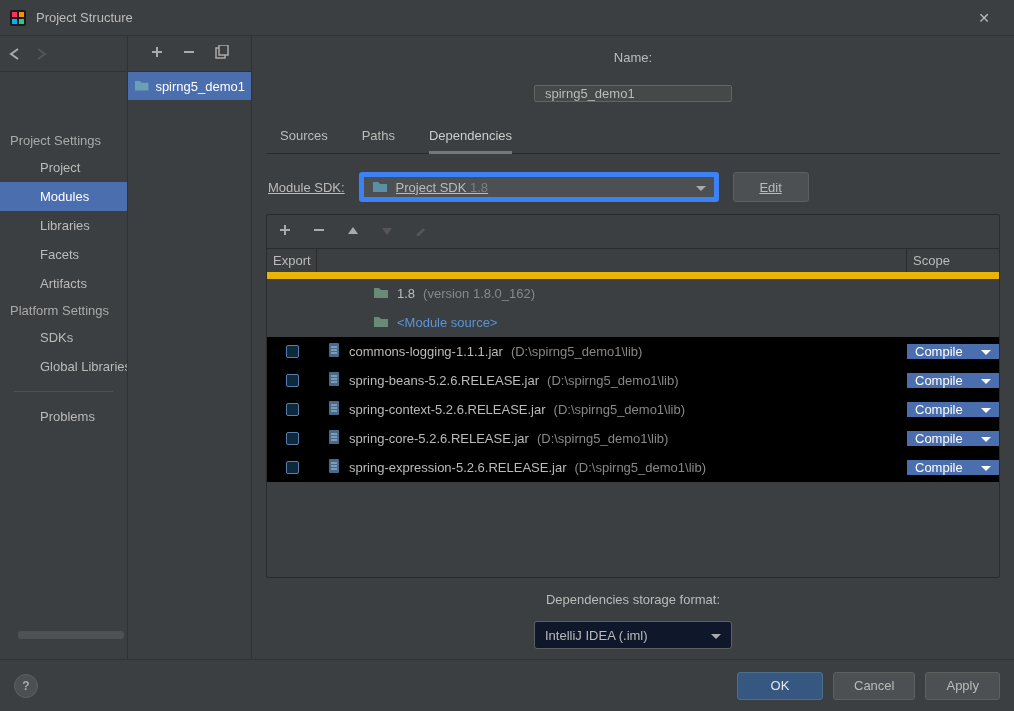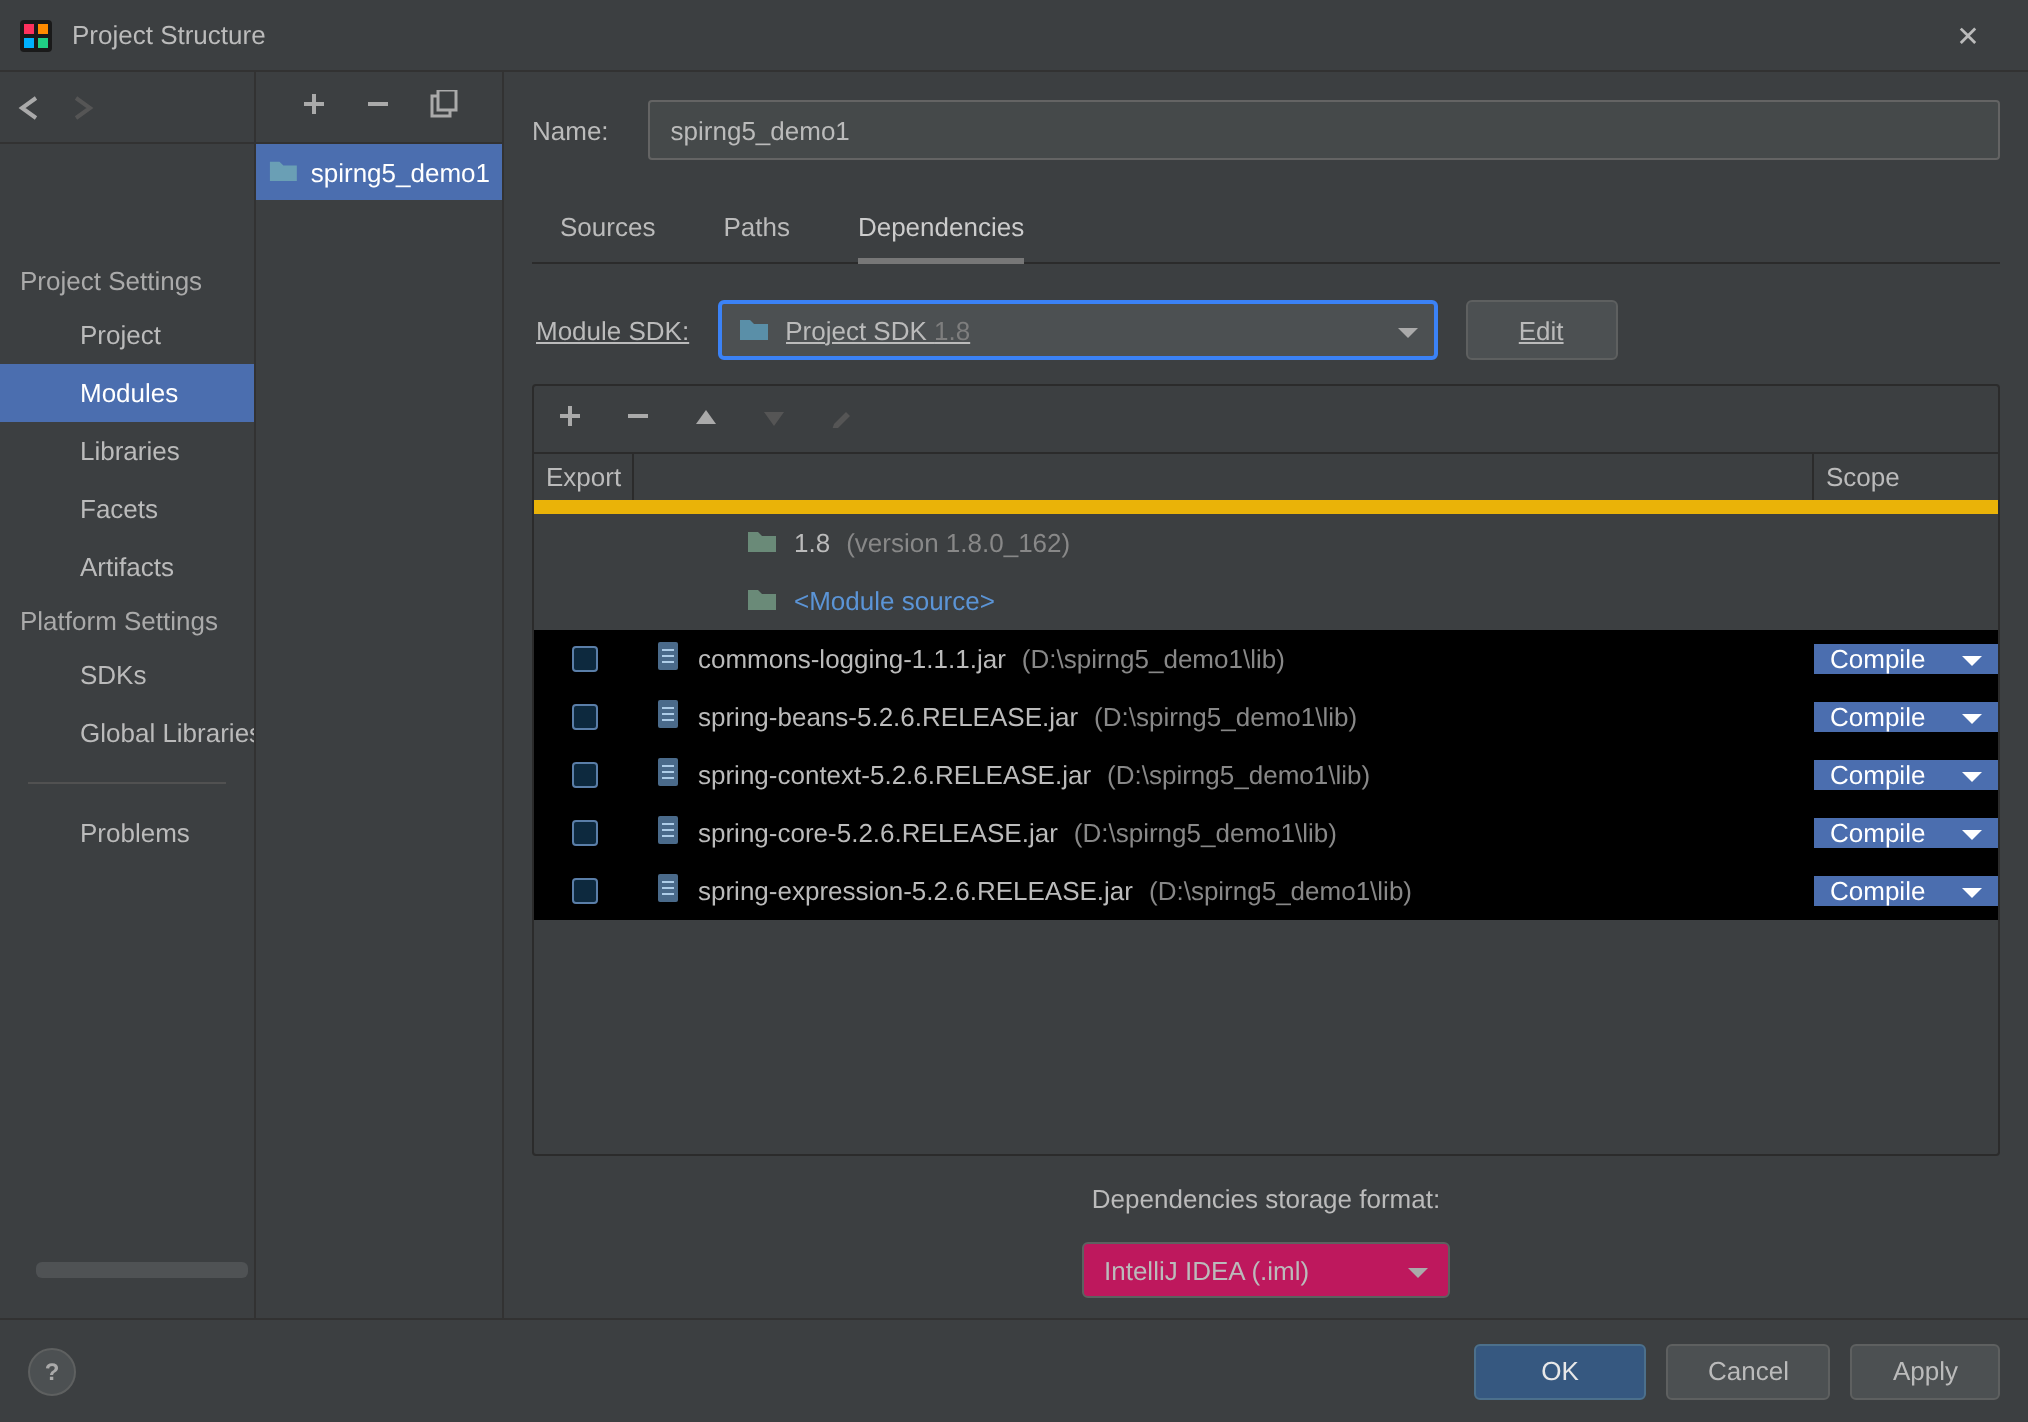--- a/index.html
+++ b/index.html
@@ -53,35 +53,35 @@
   gap: 20px;
   border-bottom: 1px solid #323232;
 }
 .modrow {
   height: 28px; display: flex; align-items: center;
   background: #4b6eaf; color: #fff;
   padding: 0 6px; gap: 6px; white-space: nowrap; overflow: hidden;
 }
 .modrow .folder { width: 16px; height: 16px; }
 .rightcol { flex: 1; display: flex; flex-direction: column; min-width: 0; padding: 14px 14px 10px 14px; }
-.namerow { display: flex; align-items: center; gap: 20px; margin-bottom: 18px; }
+.namerow { display: flex; align-items: center; gap: 20px; margin-bottom: 18px; flex-direction: column; }
 .namerow label { color: #bbb; }
 .namerow input {
   flex: 1; height: 30px; background: #45494a; border: 1px solid #646464;
   color: #bbb; padding: 0 10px; font-size: 13px; border-radius: 2px;
 }
 .tabs { display: flex; gap: 34px; padding-left: 14px; border-bottom: 1px solid #2b2b2b; }
 .tab { padding: 8px 0 10px; color: #bbb; cursor: pointer; position: relative; }
 .tab.sel { color: #ccc; }
 .tab.sel::after { content:""; position:absolute; left:0; right:0; bottom:-1px; height:3px; background:#777; }
 .sdkrow { display: flex; align-items: center; gap: 14px; margin: 18px 2px 12px 2px; text-decoration: underline; }
 .sdkrow label { color: #bbb; }
 .sdkdd {
   width: 360px; height: 30px;
-  background: #4c5052; border: 2px solid #3b82f6; border-radius: 3px;
+  background: #4c5052; border: 5px solid #3b82f6; border-radius: 3px;
   display: flex; align-items: center; padding: 0 8px; gap: 8px; cursor: pointer;
 }
 .sdkdd .flex { flex:1; white-space: nowrap; overflow: hidden; }
 .sdkdd .dim { color: #7e7e7e; }
 .editbtn {
   width: 76px; height: 30px;
   background: #4c5052; border: 1px solid #5e6060; border-radius: 3px;
   display: flex; align-items: center; justify-content: center; cursor: pointer;
 }
 .deppanel {
@@ -100,22 +100,22 @@
 .drow .mcol { flex:1; display:flex; align-items:center; gap:8px; padding-left: 10px; white-space:nowrap; overflow:hidden; }
 .drow .mcol.indent { padding-left: 56px; }
 .drow .scol { width: 92px; display:flex; align-items:center; justify-content:space-between; padding: 0 8px; color:#bbb; }
 .drow.sel .scol { background: #4b6eaf; color:#fff; }
 .cb { width: 13px; height: 13px; border: 1px solid #6f6f6f; background: #43494a; border-radius: 2px; }
 .cb.sel { background: #0d293e; border-color: #5a7ea8; }
 .lnk { color: #5b94d6; }
 .dim { color: #888; }
 .storagerow { display: flex; align-items: center; gap: 14px; margin: 14px 2px 0 2px; flex-direction: column; }
 .storagerow .dd {
-  width: 184px; height: 28px;
-  background: #be185d; border: 1px solid #5e6060; border-radius: 3px;
+  width: 198px; height: 28px;
+  background: #0f172a; border: 1px solid #5e6060; border-radius: 3px;
   display: flex; align-items: center; padding: 0 10px; justify-content: space-between; cursor:pointer;
 }
 .footer {
   height: 52px; border-top: 1px solid #323232;
   display: flex; align-items: center; padding: 0 14px;
 }
 .helpbtn {
   width: 24px; height: 24px; border-radius: 12px;
   background: #4c5052; border: 1px solid #5e6060;
   display:flex;align-items:center;justify-content:center;color:#aaa;font-weight:bold;font-size:12px;cursor:pointer;

